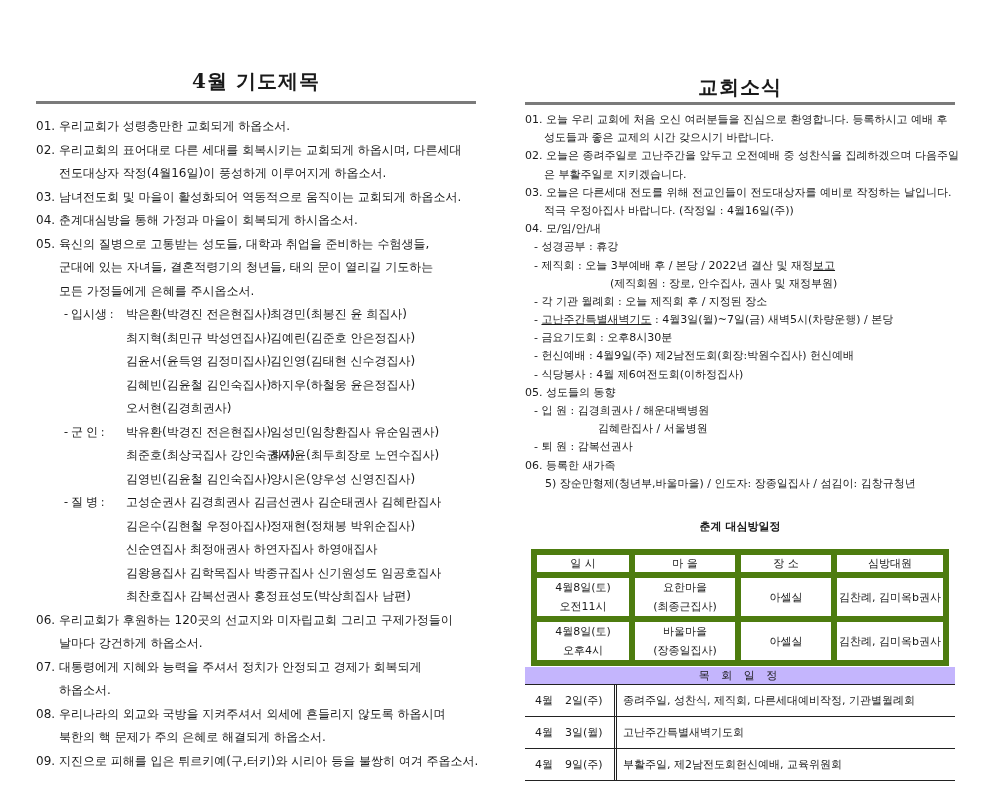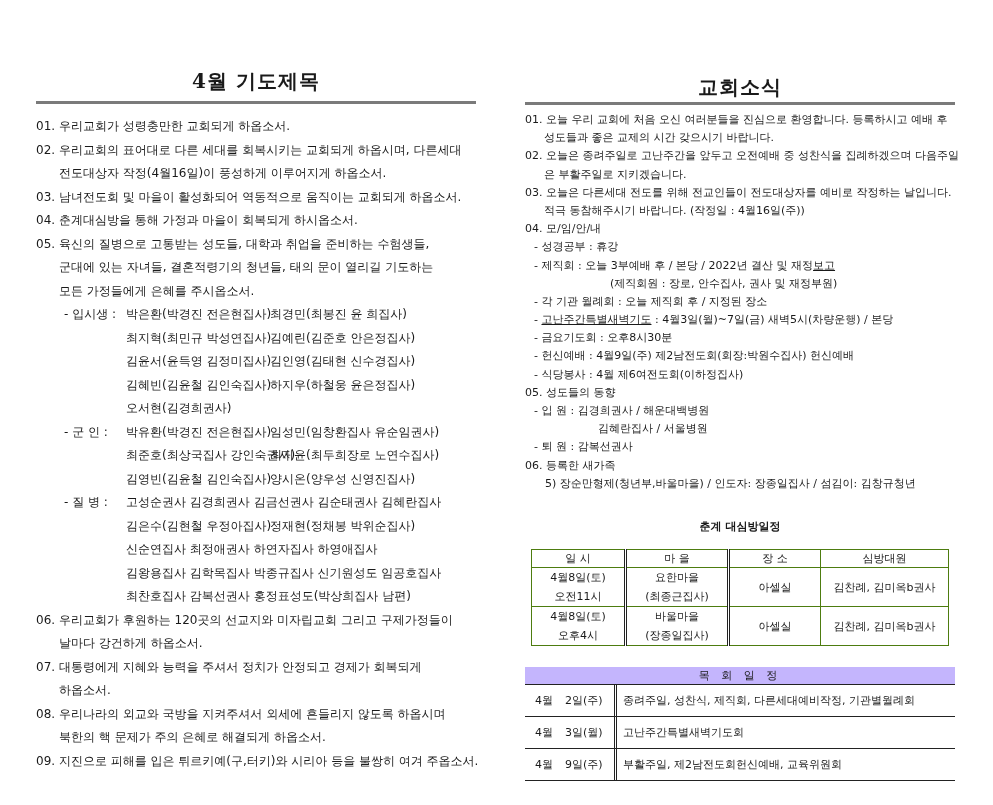--- a/index.html
+++ b/index.html
@@ -13,38 +13,38 @@
   .left .title { position:absolute; top:68px; left:0; width:440px; }
   .right .title { position:absolute; top:74px; left:0; width:430px; }
   .rule { position:absolute; height:3px; background:#7a7a7a; }
   .left .rule { top:101px; left:0; width:440px; }
   .right .rule { top:102px; left:0; width:430px; }
 
   .plist { position:absolute; top:115px; left:0; width:450px; font-size:12px; }
   .pline { height:23.5px; line-height:23.5px; white-space:nowrap; }
   .ind1 { padding-left:23px; }
   .sub { padding-left:28px; }
-  .sublab { display:inline-block; width:62px; }
+  .sublab { display:inline-block; width:62px;font-family:Liberation Serif, serif; }
   .namecell { display:inline-block; width:144px; }
   .subcont { padding-left:90px; }
 
   .nlist { position:absolute; top:111px; left:0; width:440px; font-size:11px; }
   .nline { height:18.2px; line-height:18.2px; white-space:nowrap; }
   .nind { padding-left:19px; }
   .ndash { padding-left:9px; }
   .nind2 { padding-left:85px; }
   .nind3 { padding-left:73px; }
   .nind4 { padding-left:20px; }
   u { text-decoration:underline; }
 
   .vtitle { position:absolute; top:519px; left:0; width:430px; text-align:center;
             font-weight:bold; font-size:11px; }
   table.visit { position:absolute; top:549px; left:6px; width:418px; border-collapse:collapse;
                 font-size:11px; }
-  table.visit td, table.visit th { border:1px solid #4d7c0f; text-align:center; font-weight:normal;
+  table.visit td, table.visit th { border:6px solid #4d7c0f; text-align:center; font-weight:normal;
                 padding:0; }
   table.visit th { height:17px; }
   table.visit td { height:38px; line-height:19px; }
   table.visit .dbl { border-right:3px double #222; }
 
   .sched { position:absolute; top:667px; left:0; width:430px; font-size:11px; }
   .shead { background:#c4b5fd; height:17px; line-height:17px; text-align:center;
            letter-spacing:4px; border-bottom:1px solid #222; }
   .srow { display:flex; height:31px; line-height:31px; border-bottom:1px solid #222; }
   .sdate { width:92px; padding-left:10px; box-sizing:border-box; border-right:3px double #222; white-space:nowrap; }
@@ -106,21 +106,21 @@
   <div class="rule"></div>
 
   <div class="nlist">
     <div class="nline"><span>01.</span> <span>오늘 우리 교회에 처음 오신 여러분들을 진심으로 환영합니다. 등록하시고 예배 후</span></div>
     <div class="nline nind">성도들과 좋은 교제의 시간 갖으시기 바랍니다.</div>
 
     <div class="nline"><span>02.</span> <span>오늘은 종려주일로 고난주간을 앞두고 오전예배 중 성찬식을 집례하겠으며 다음주일</span></div>
     <div class="nline nind">은 부활주일로 지키겠습니다.</div>
 
     <div class="nline"><span>03.</span> <span>오늘은 다른세대 전도를 위해 전교인들이 전도대상자를 예비로 작정하는 날입니다.</span></div>
-    <div class="nline nind">적극 동참해주시기 바랍니다. (작정일 : 4월16일(주))</div>
+    <div class="nline nind">적극 우정아집사 바랍니다. (작정일 : 4월16일(주))</div>
 
     <div class="nline"><span>04.</span> <span>모/임/안/내</span></div>
     <div class="nline ndash">- 성경공부 : 휴강</div>
     <div class="nline ndash"><span>- 제직회 : 오늘 3부예배 후 / 본당 / 2022년 결산 및 재정</span><u>보고</u></div>
     <div class="nline nind2">(제직회원 : 장로, 안수집사, 권사 및 재정부원)</div>
     <div class="nline ndash">- 각 기관 월례회 : 오늘 제직회 후 / 지정된 장소</div>
     <div class="nline ndash"><span>- </span><u>고난주간특별새벽기도</u><span> : 4월3일(월)~7일(금) 새벽5시(차량운행) / 본당</span></div>
     <div class="nline ndash">- 금요기도회 : 오후8시30분</div>
     <div class="nline ndash">- 헌신예배 : 4월9일(주) 제2남전도회(회장:박원수집사) 헌신예배</div>
     <div class="nline ndash">- 식당봉사 : 4월 제6여전도회(이하정집사)</div>

